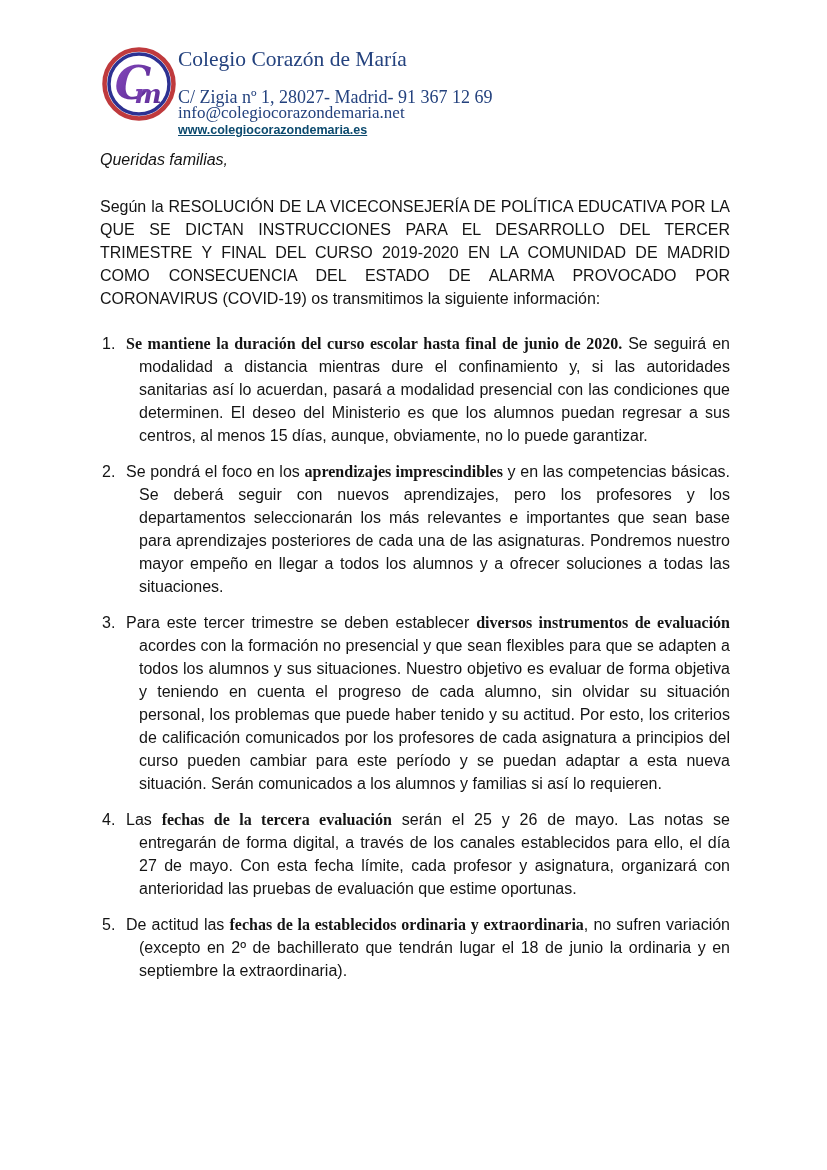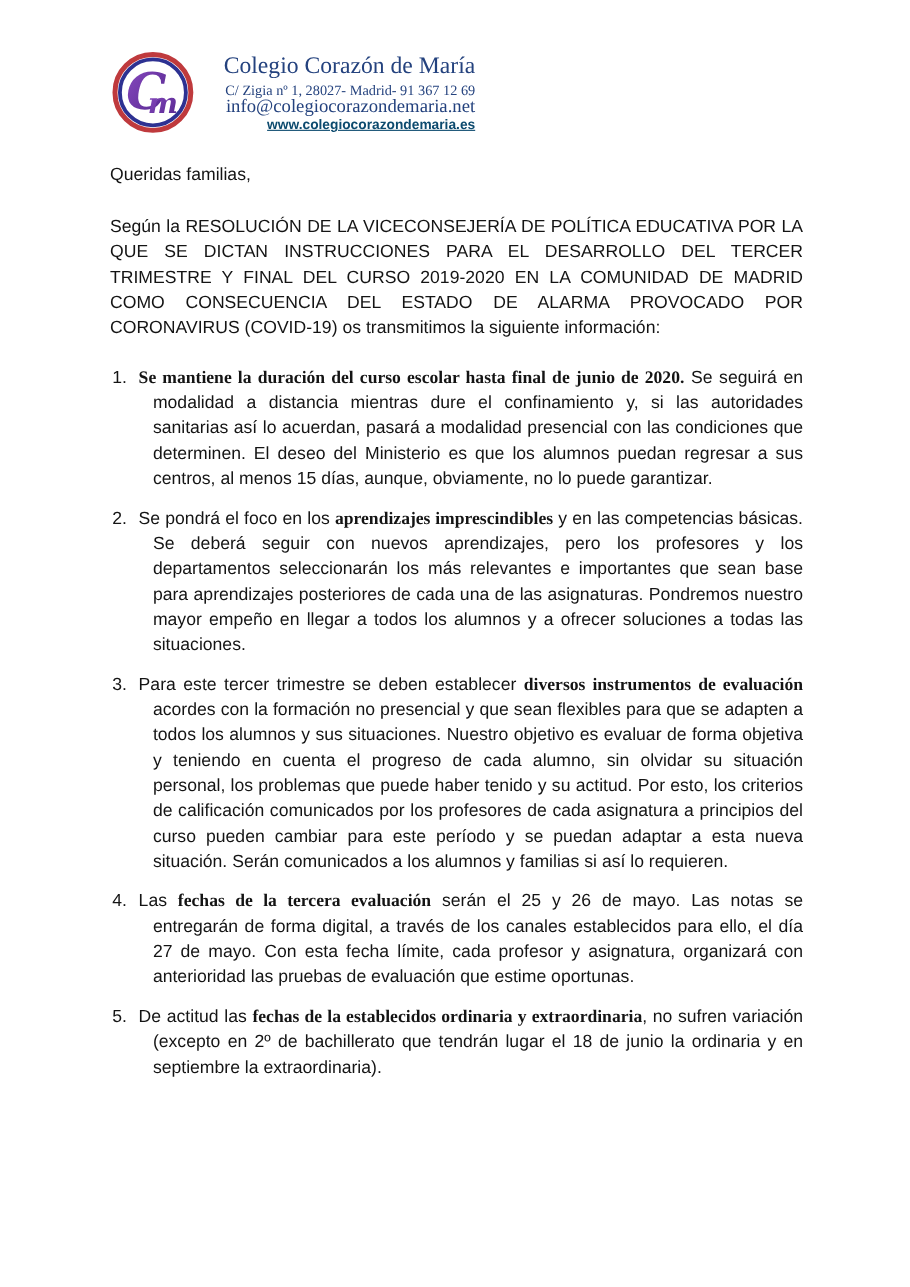--- a/index.html
+++ b/index.html
@@ -17,43 +17,43 @@
   .logo {
     position: absolute; left: 101px; top: 46px;
     width: 76px; height: 76px;
   }
   .logo-c-text {
     font-family: "DejaVu Serif", serif;
     font-style: italic; font-weight: bold;
   }
   .header-text {
     position: absolute; left: 178px; top: 47px; width: 254px;
-    text-align: right;
+    text-align: left;
     font-family: "Liberation Serif", serif;
     color: #24427e;
   }
   .school-name { font-size: 21.5px; line-height: 25px; white-space: nowrap; }
-  .address     { font-size: 13px; line-height: 15px; margin-top: 2px; white-space: nowrap; }
+  .address     { font-size: 18px; line-height: 15px; margin-top: 18px; white-space: nowrap; }
   .email       { font-size: 17px;   line-height: 15px; white-space: nowrap; }
   .website {
     display: inline-block;
     font-family: "Liberation Sans", sans-serif;
     font-size: 12.5px; line-height: 15px;
     color: #0c4a6e; font-weight: bold;
     text-decoration: underline;
     white-space: nowrap;
     cursor: pointer;
   }
 
   
   .content {
     position: absolute; left: 100px; top: 148px; width: 630px;
     font-size: 16px; line-height: 23px; color: #141414;
   }
-  .salutation { margin: 0; }
+  .salutation { margin: 0; font-style: italic; }
   .intro { margin: 24px 0 16px 0; text-align: justify; }
   .list { margin-top: 22px; }
   .list-item {
     position: relative;
     padding-left: 39px;
     text-indent: -13px;
     text-align: justify;
     margin-bottom: 13px;
   }
   .list-item .num {

